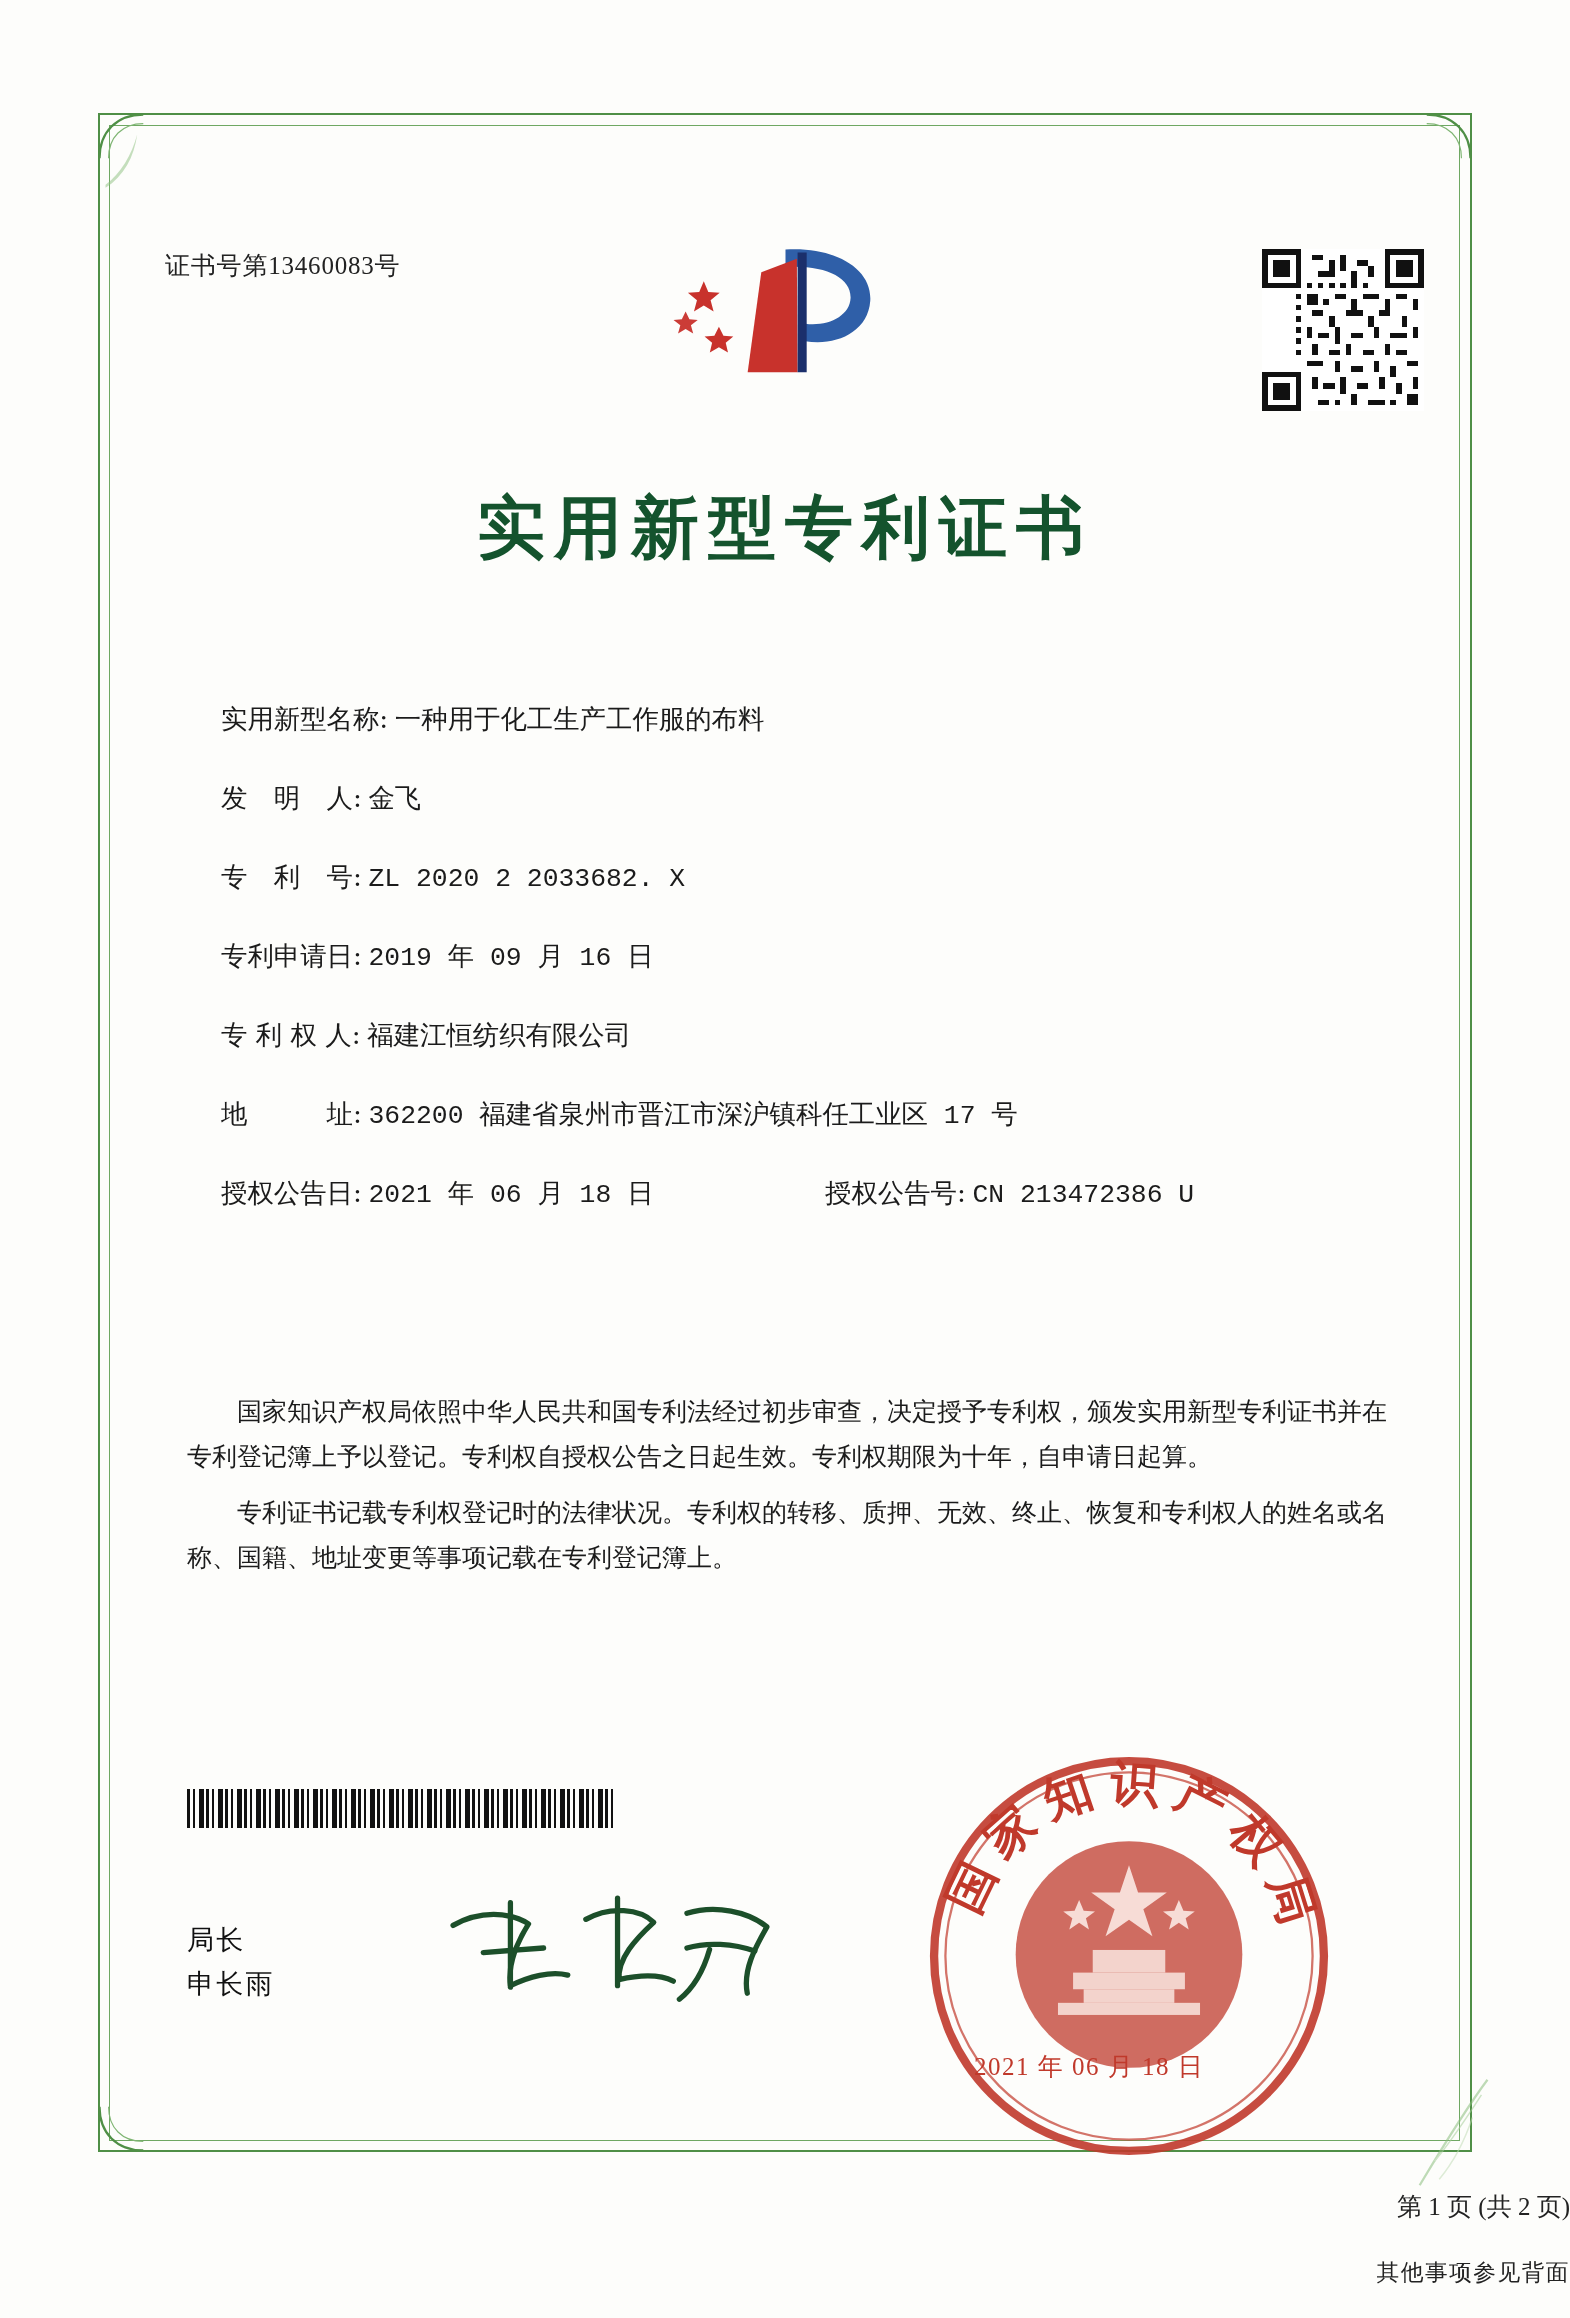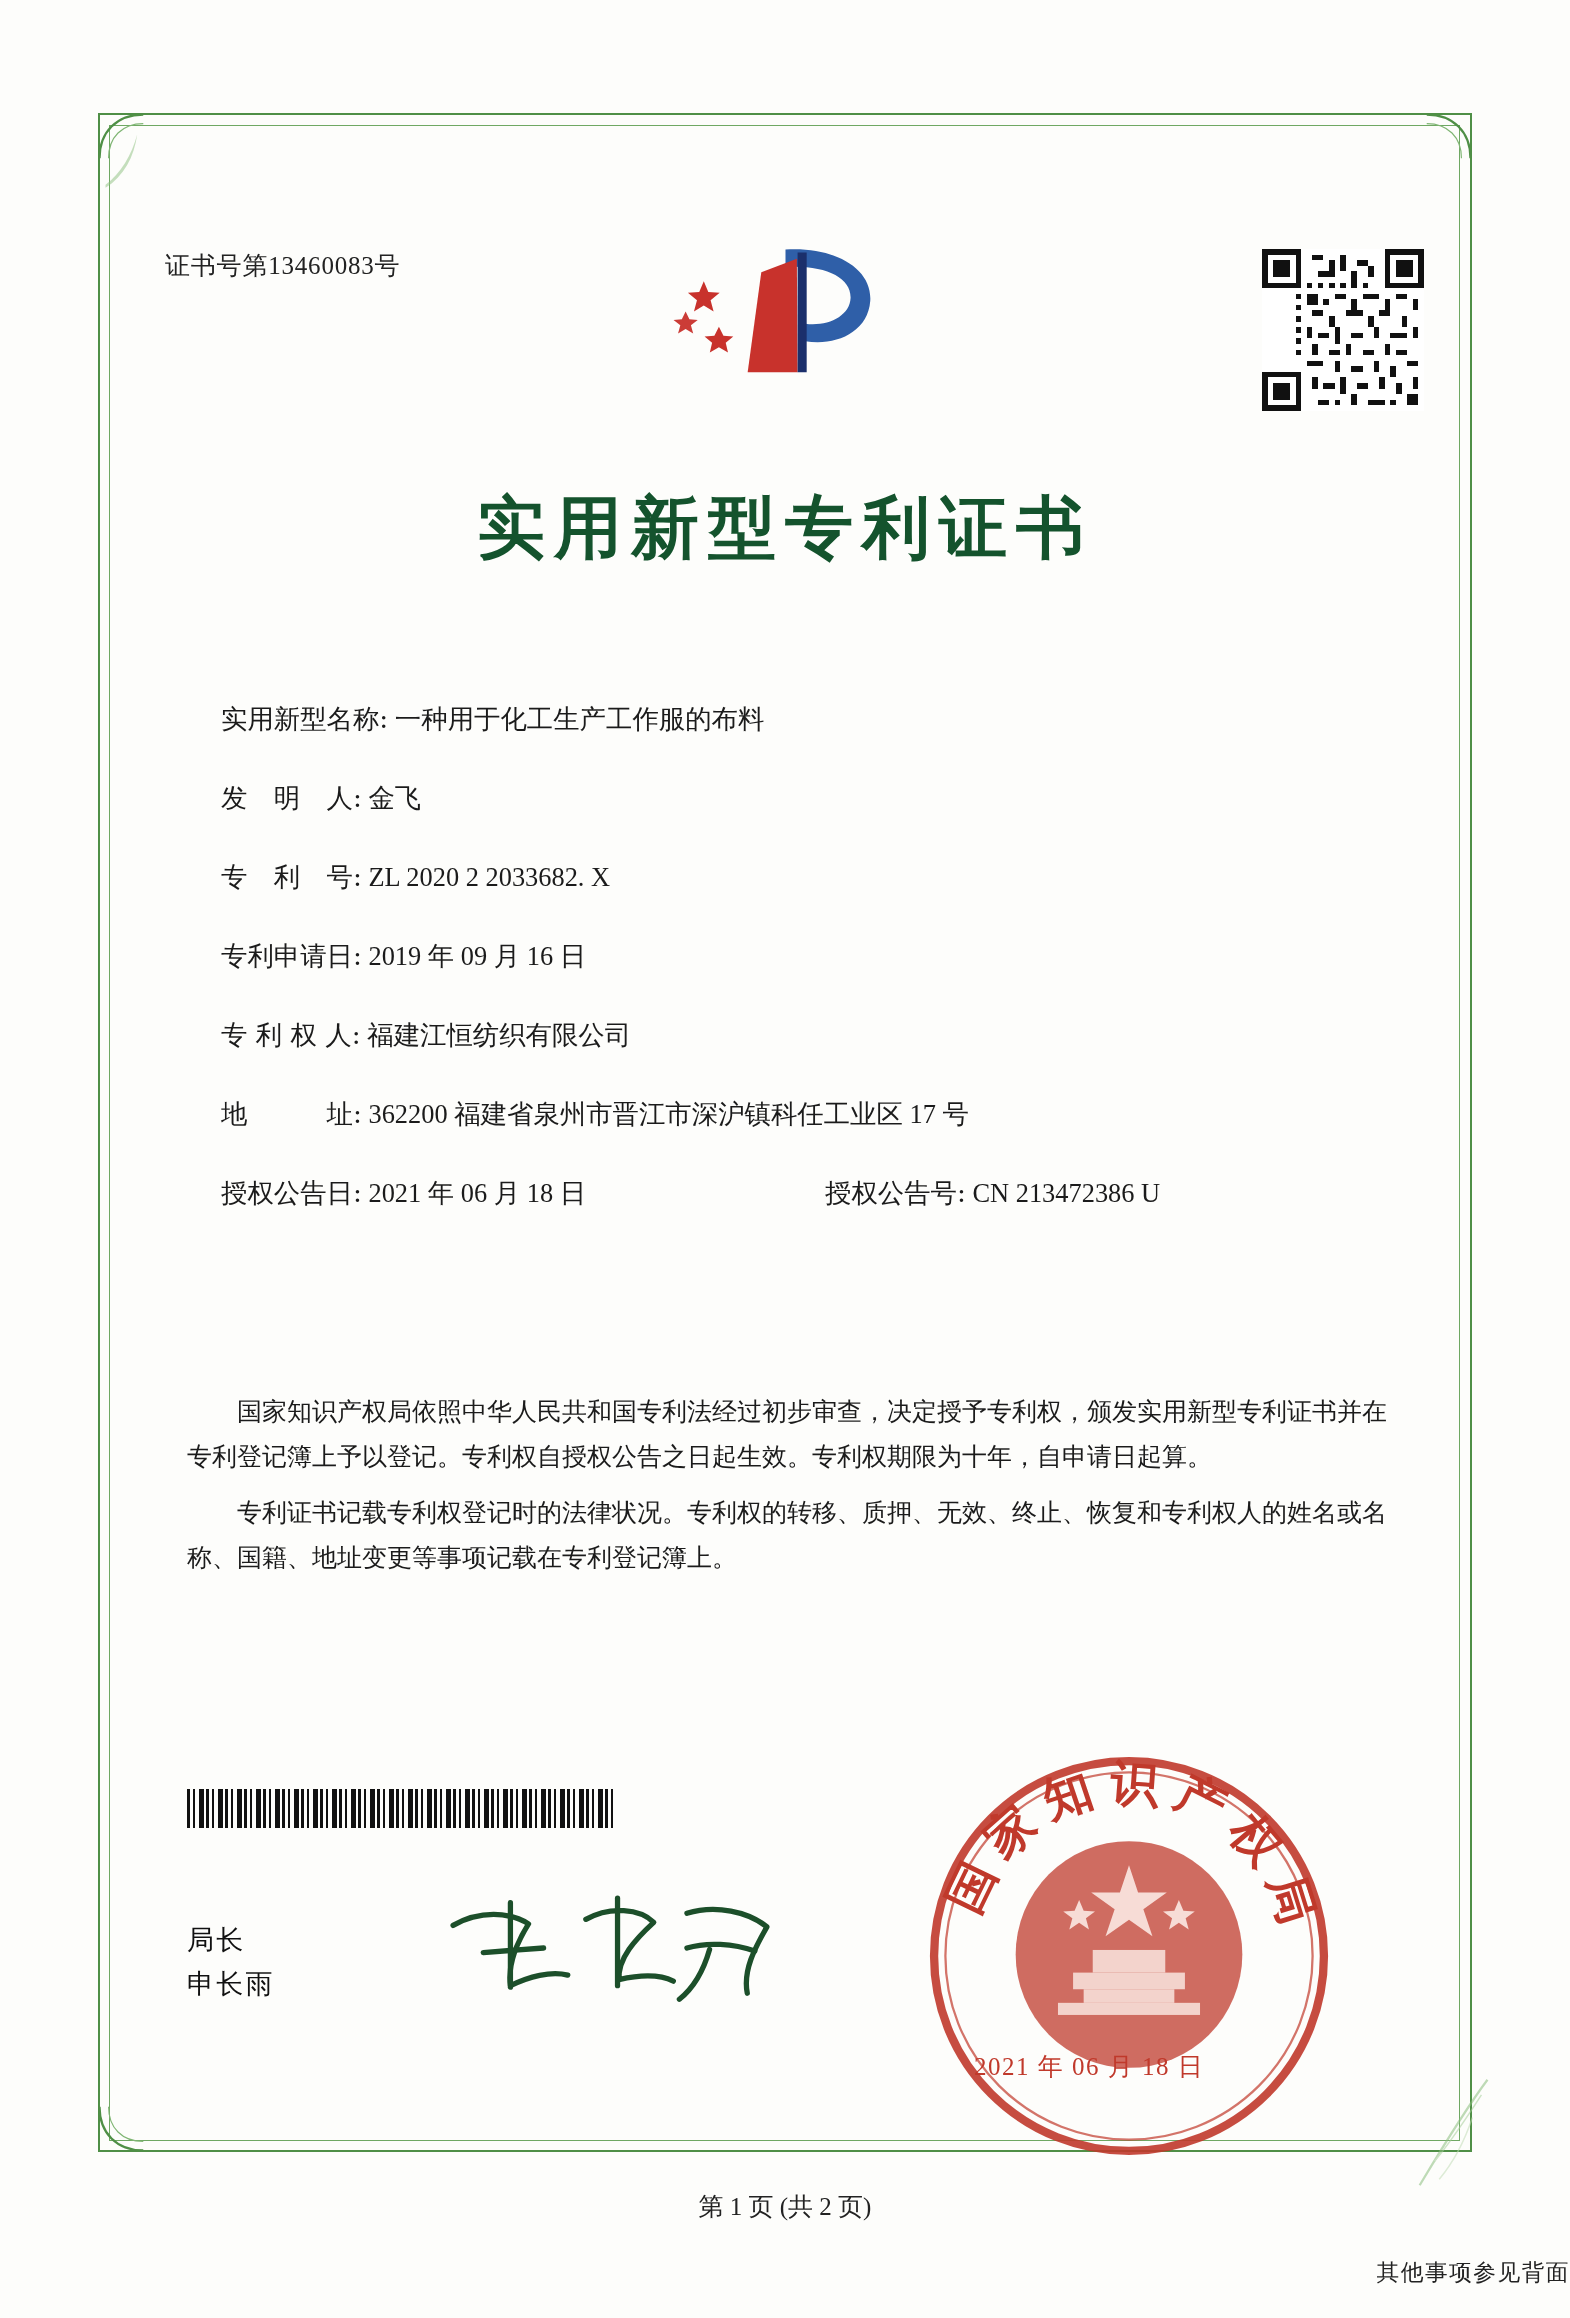--- a/index.html
+++ b/index.html
@@ -97,21 +97,21 @@
     white-space: nowrap;
     margin-bottom: 32px;
   }
   .field .lbl {
     display: inline-block;
     font-family: "DejaVu Serif", "Liberation Serif", serif;
     margin-left: 34px;
   }
   .field .val {
     display: inline-block;
-    font-family: Liberation Serif, serif;
+    font-family: Liberation Mono, monospace;
   }
   .field.two-col .right {
     position: absolute;
     left: 604px;
     top: 0;
   }
 
   
   .paras {
     position: absolute;
@@ -171,21 +171,21 @@
     font-size: 25px;
     color: #c0392b;
     letter-spacing: 1.5px;
   }
 
   
   .page-num {
     position: absolute;
     left: 0; top: 2190px;
     width: 1570px;
-    text-align: center;
+    text-align: right;
     font-size: 25px;
     color: #222;
   }
   .footnote {
     position: absolute;
     left: 0; top: 2257px;
     width: 1570px;
     text-align: right;
     font-size: 22.7px;
     color: #222;

